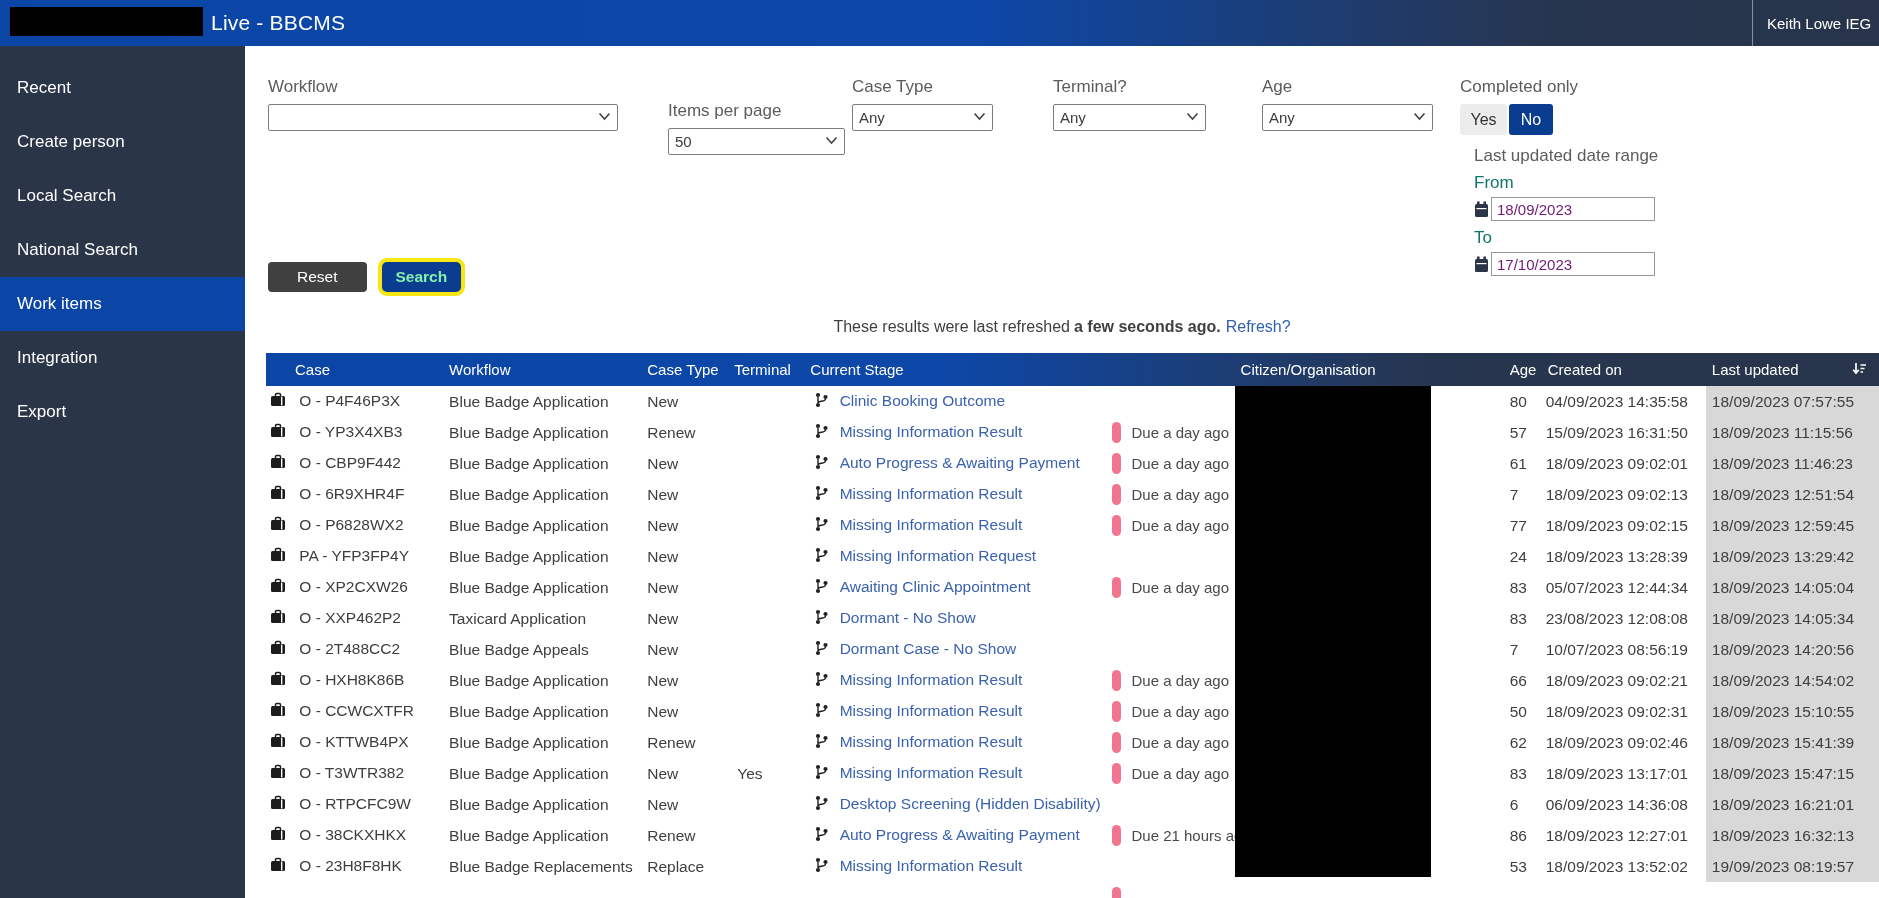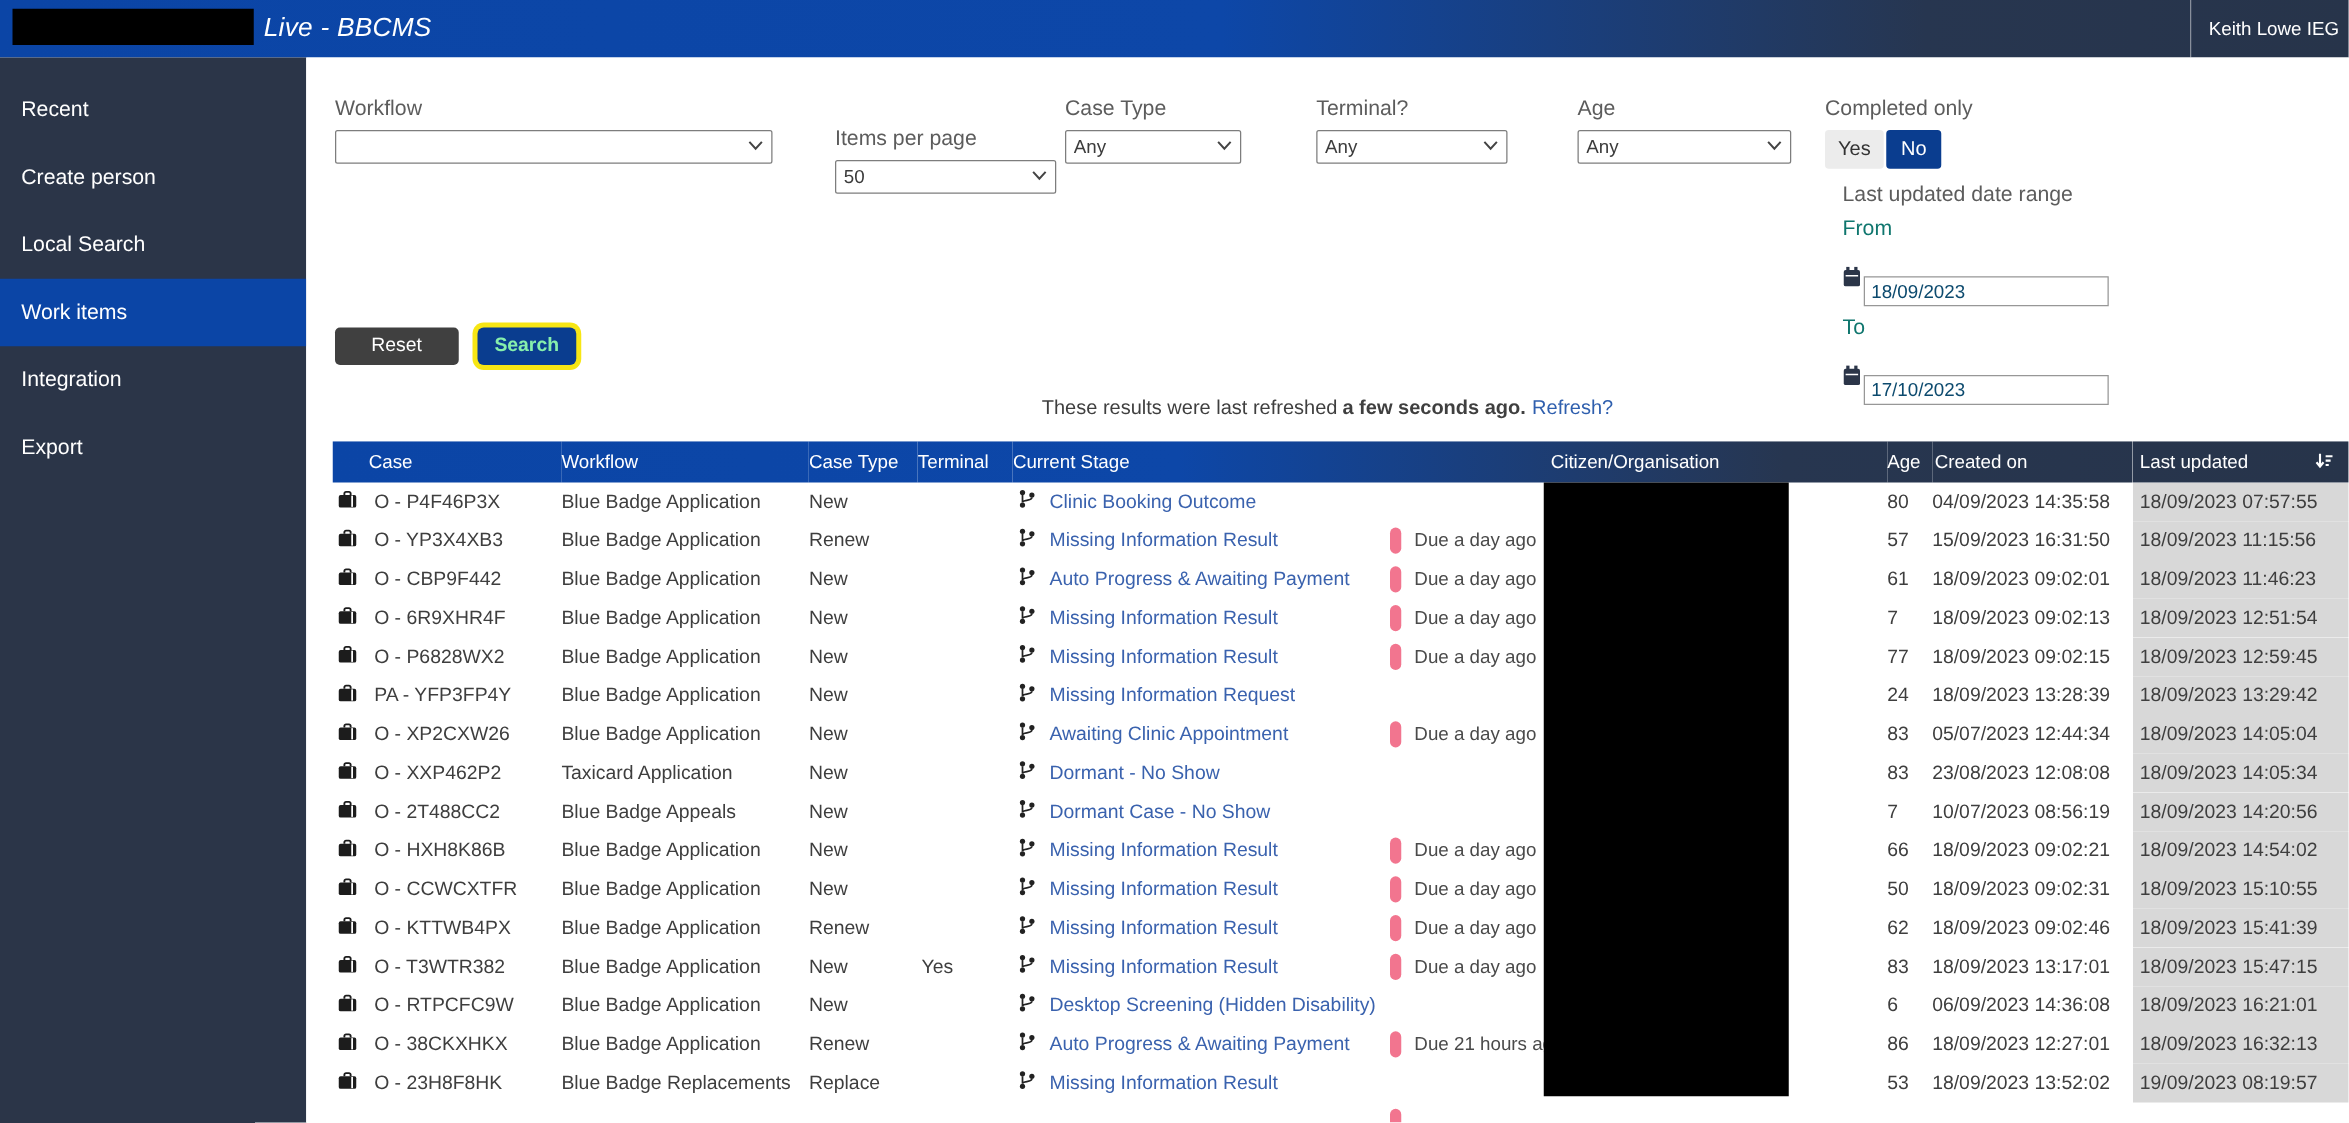--- a/index.html
+++ b/index.html
@@ -3,21 +3,21 @@
 <meta charset="utf-8">
 <style>
   * { box-sizing: border-box; margin: 0; padding: 0; }
   html,body { width:1879px; height:898px; overflow:hidden; }
   body { font-family:"Liberation Sans", sans-serif; background:#fff; position:relative; }
 
   
   .app-header { position:absolute; top:0; left:0; width:1879px; height:46px;
     background:linear-gradient(90deg,#0b45a6 0%, #0d47a8 52%, #273650 82%, #27344a 100%); }
   .logo-redaction { position:absolute; left:10px; top:7px; width:193px; height:29px; background:#000; }
-  .app-title { position:absolute; left:211px; top:0; line-height:46px; color:#fff; font-size:21px; letter-spacing:.2px;font-style:italic; }
+  .app-title { position:absolute; left:211px; top:0; line-height:46px; color:#fff; font-size:21px; letter-spacing:.2px; }
   .user-box { position:absolute; right:0; top:0; height:46px; width:127px; border-left:1px solid rgba(255,255,255,.45);
     display:flex; align-items:center; padding-left:14px; color:#fff; font-size:15px; white-space:nowrap; overflow:hidden; }
 
   
   .sidebar { position:absolute; top:46px; left:0; width:245px; height:864px; background:#2b3548; padding-top:15px; }
   .side-item { height:54px; line-height:54px; padding-left:17px; color:#fff; font-size:17px; cursor:pointer; }
   .side-item.active { background:#0b45a6; }
 
   
   .main { position:absolute; left:245px; top:46px; width:1634px; height:852px; background:#fff; }
@@ -37,22 +37,22 @@
   .fg-completed{ left:1215px; }
 
   .toggle-row { display:flex; margin-top:7px; }
   .tgl { height:31px; font-size:16px; border:none; cursor:pointer; font-family:"Liberation Sans",sans-serif; border-radius:3px; }
   .tgl-yes { width:47px; background:#ececec; color:#333; margin-right:2px; }
   .tgl-no  { width:44px; background:#0a3d8f; color:#fff; }
   .range-label { font-size:17px; color:#5c5c5c; margin:11px 0 0 14px; }
   .sub-label   { font-size:17px; color:#0f766e; margin:7px 0 4px 14px; }
   .date-row { display:flex; align-items:center; margin-left:14px; }
   .cal-icon { margin-right:2px; display:inline-flex; }
-  .date-input { width:196px; height:24px; border:1px solid #979797; font-size:15px; color:#0c4a6e; padding:0 5px;
-    font-family:"Liberation Sans",sans-serif;margin-top:24px; }
+  .date-input { width:164px; height:24px; border:1px solid #979797; font-size:15px; color:#701a75; padding:0 5px;
+    font-family:"Liberation Sans",sans-serif; }
 
   .btn-row { position:absolute; left:23px; top:216px; display:flex; align-items:center; }
   .btn { border:none; cursor:pointer; font-family:"Liberation Sans",sans-serif; font-size:15.5px; border-radius:4px; }
   .btn-reset { background:#404040; color:#fff; padding:6px 29px; }
   .btn-search { background:#0a3d8f; color:#86efac; padding:6px 14px; margin-left:15px; border-radius:5px;
     box-shadow:0 0 0 4px #f7e614; font-weight:bold; }
 
   .refresh-line { position:absolute; top:272px; left:0; width:100%; text-align:center; font-size:16px; color:#3f3f3f; }
   .refresh-bold { font-weight:bold; margin-left:4px; }
   .refresh-link { color:#2f5fae; text-decoration:none; margin-left:5px; cursor:pointer; }
@@ -93,20 +93,21 @@
   <div class="app-title">Live - BBCMS</div>
   <div class="user-box">
     <span>Keith Lowe IEG</span>
   </div>
 </div>
 
 <div class="sidebar">
     <div class="side-item">Recent</div>
     <div class="side-item">Create person</div>
     <div class="side-item">Local Search</div>
+    <div class="side-item">National Search</div>
     <div class="side-item active">Work items</div>
     <div class="side-item">Integration</div>
     <div class="side-item">Export</div>
   </div>
 
 <div class="main">
 
   <div class="f-group fg-workflow">
     <div class="f-label">Workflow</div>
     <span class="sel-wrap"><select class="sel">

